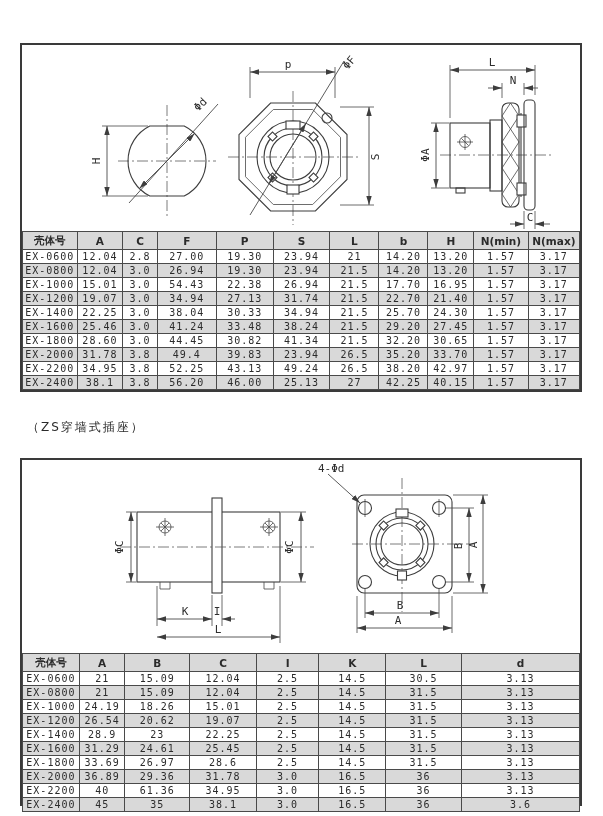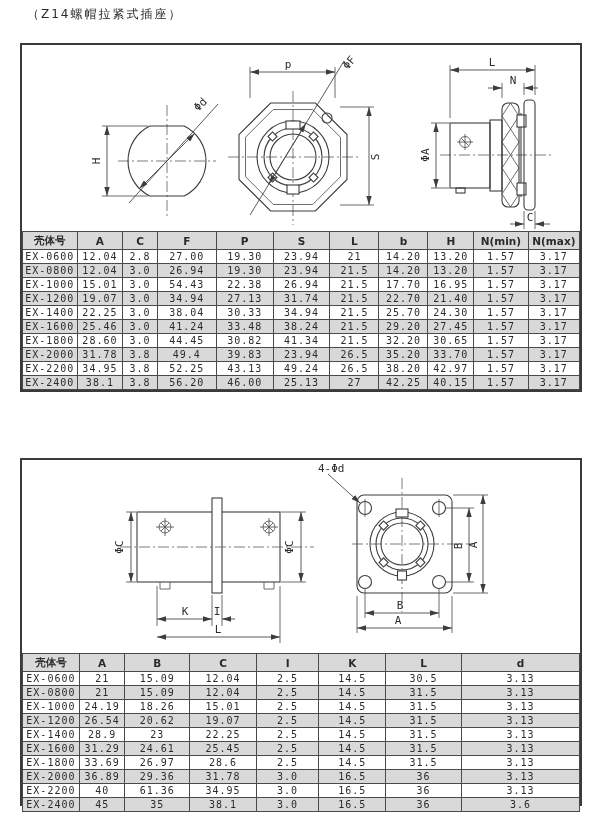--- a/index.html
+++ b/index.html
@@ -31,21 +31,20 @@
   .thin{fill:none;stroke:#474747;stroke-width:0.8;}
   .dim{fill:none;stroke:#4a4a4a;stroke-width:0.9;}
   .cl{fill:none;stroke:#5a5a5a;stroke-width:0.8;stroke-dasharray:11 3 2 3;}
   text.dl{font-family:"DejaVu Sans Mono","Liberation Mono",monospace;font-size:11px;fill:#2e2e2e;}
 </style>
 </head>
 <body>
 
 <div class="page">
 
-  <div class="sec-title t1">（Z14螺帽拉紧式插座）</div>
 
   <div class="panel p1">
     <div class="drawing d1">
       <svg width="558" height="186" viewBox="0 0 558 186">
         <defs>
           <marker id="ar1" viewBox="0 0 10 6" refX="10" refY="3" markerWidth="10" markerHeight="6" orient="auto-start-reverse">
             <path d="M0,0 L10,3 L0,6 Z" fill="#3d3d3d"></path>
           </marker>
         </defs>
 
@@ -306,20 +305,21 @@
             <td>27</td>
             <td>42.25</td>
             <td>40.15</td>
             <td>1.57</td>
             <td>3.17</td>
           </tr>
         </tbody>
     </table>
   </div>
 
+  <div class="sec-title t2">（ZS穿墙式插座）</div>
 
   <div class="panel p2">
     <div class="drawing d2">
       <svg width="558" height="193" viewBox="0 0 558 193">
         <defs>
           <marker id="ar2" viewBox="0 0 10 6" refX="10" refY="3" markerWidth="10" markerHeight="6" orient="auto-start-reverse">
             <path d="M0,0 L10,3 L0,6 Z" fill="#3d3d3d"></path>
           </marker>
         </defs>
 

